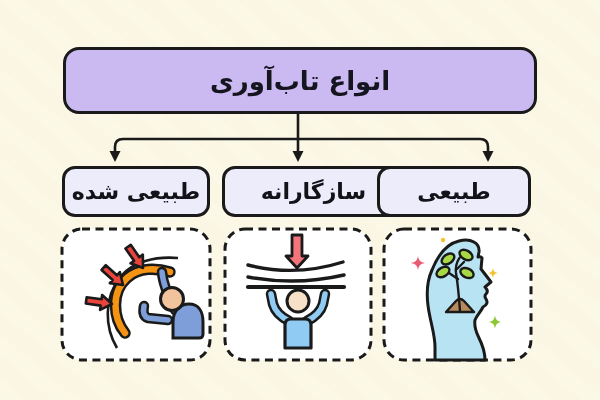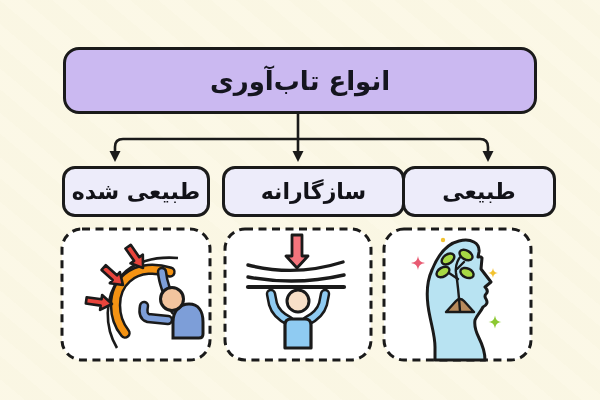--- a/index.html
+++ b/index.html
@@ -10,21 +10,21 @@
     opacity:.35;}
   .title-box{position:absolute;left:63px;top:47px;width:474px;height:67px;box-sizing:border-box;
     background:#cbb9f1;border:3px solid #1a1a1a;border-radius:16px;
     display:flex;align-items:center;justify-content:center;z-index:2;}
   .title-box span{font-size:26px;font-weight:bold;color:#15151f;}
   .label-box{position:absolute;top:166px;height:51px;box-sizing:border-box;background:#edecfa;
     border:3px solid #1a1a1a;border-radius:13px;display:flex;align-items:center;justify-content:center;z-index:2;}
   .label-box span{font-size:22px;font-weight:bold;color:#121218;}
   .lb-built{left:62px;width:148px;}
   .lb-adaptive{left:222px;width:183px;}
-  .lb-natural{left:402px;width:154px;}
+  .lb-natural{left:377px;width:154px;}
   .icon-box{position:absolute;top:227px;height:135px;z-index:2;}
   .ib-built{left:60px;width:152px;}
   .ib-adaptive{left:223px;width:150px;}
   .ib-natural{left:382px;width:151px;}
   .icon-box svg{display:block;width:100%;height:100%;}
   .connectors{position:absolute;left:0;top:0;width:600px;height:400px;z-index:1;}
   .ln{fill:none;stroke:#1a1a1a;stroke-width:2.6px;}
   .ah{fill:#1a1a1a;stroke:none;}
   .ol{stroke:#1a1a1a;}
   .noline{stroke:none;}

